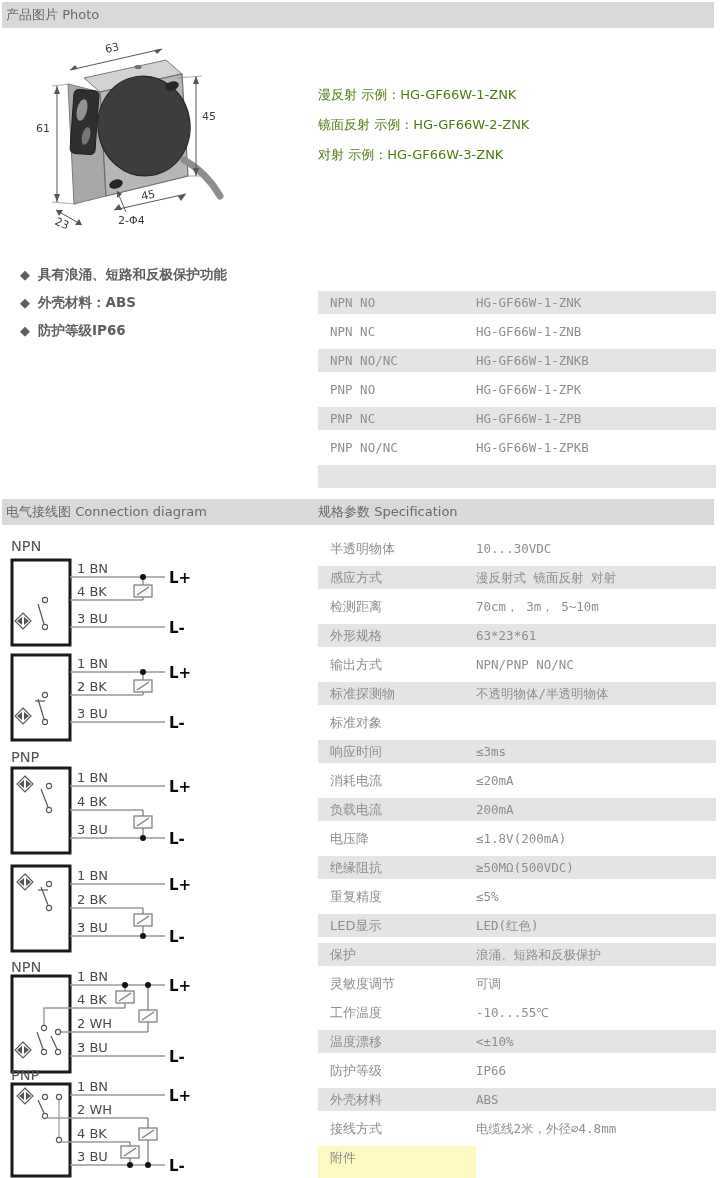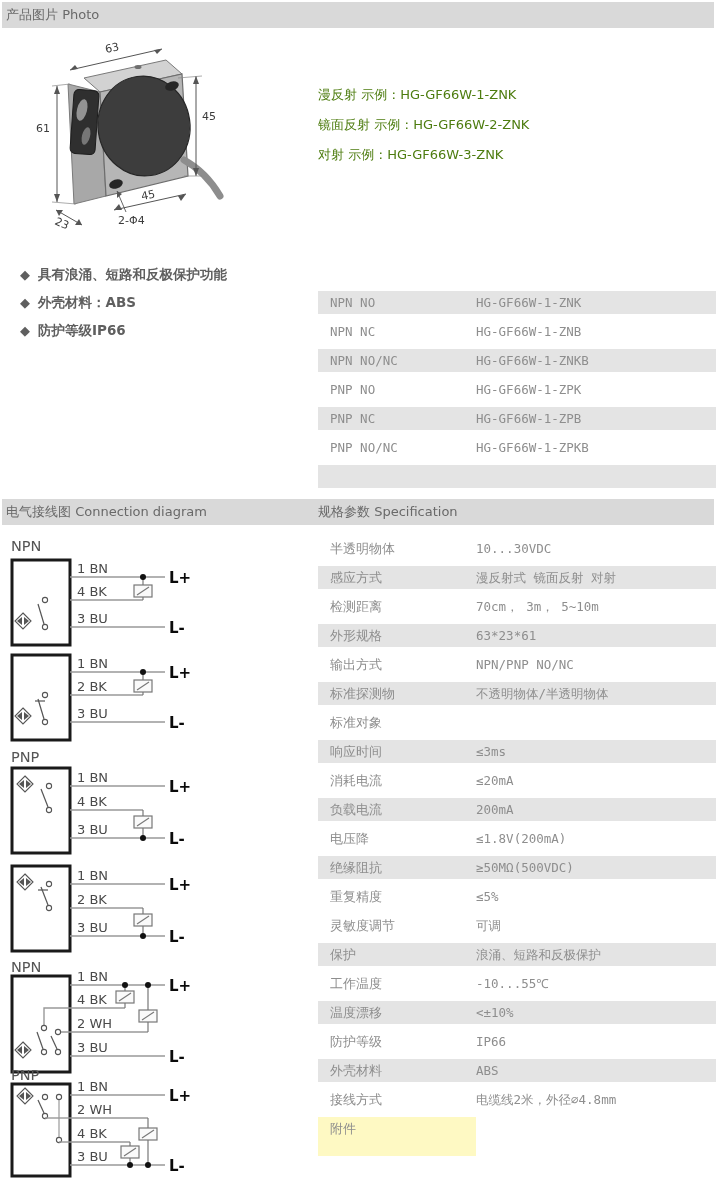--- a/index.html
+++ b/index.html
@@ -312,22 +312,23 @@
     <div class="row alt"><span class="lbl">外形规格</span><span class="val">63*23*61</span></div>
     <div class="row"><span class="lbl">输出方式</span><span class="val">NPN/PNP NO/NC</span></div>
     <div class="row alt"><span class="lbl">标准探测物</span><span class="val">不透明物体/半透明物体</span></div>
     <div class="row"><span class="lbl">标准对象</span><span class="val"></span></div>
     <div class="row alt"><span class="lbl">响应时间</span><span class="val">≤3ms</span></div>
     <div class="row"><span class="lbl">消耗电流</span><span class="val">≤20mA</span></div>
     <div class="row alt"><span class="lbl">负载电流</span><span class="val">200mA</span></div>
     <div class="row"><span class="lbl">电压降</span><span class="val">≤1.8V(200mA)</span></div>
     <div class="row alt"><span class="lbl">绝缘阻抗</span><span class="val">≥50MΩ(500VDC)</span></div>
     <div class="row"><span class="lbl">重复精度</span><span class="val">≤5%</span></div>
+    <div class="row alt"><span class="lbl">LED显示</span><span class="val">LED(红色)</span></div>
+    <div class="row alt"><span class="lbl">保护</span><span class="val">浪涌、短路和反极保护</span></div>
     <div class="row"><span class="lbl">灵敏度调节</span><span class="val">可调</span></div>
-    <div class="row alt"><span class="lbl">保护</span><span class="val">浪涌、短路和反极保护</span></div>
     <div class="row"><span class="lbl">工作温度</span><span class="val">-10...55℃</span></div>
     <div class="row alt"><span class="lbl">温度漂移</span><span class="val">&lt;±10%</span></div>
     <div class="row"><span class="lbl">防护等级</span><span class="val">IP66</span></div>
     <div class="row alt"><span class="lbl">外壳材料</span><span class="val">ABS</span></div>
     <div class="row"><span class="lbl">接线方式</span><span class="val">电缆线2米，外径∅4.8mm</span></div>
     <div class="row label-only"><span class="lbl">附件</span><span class="val"></span></div>
   </div>
 
 </div>
 

